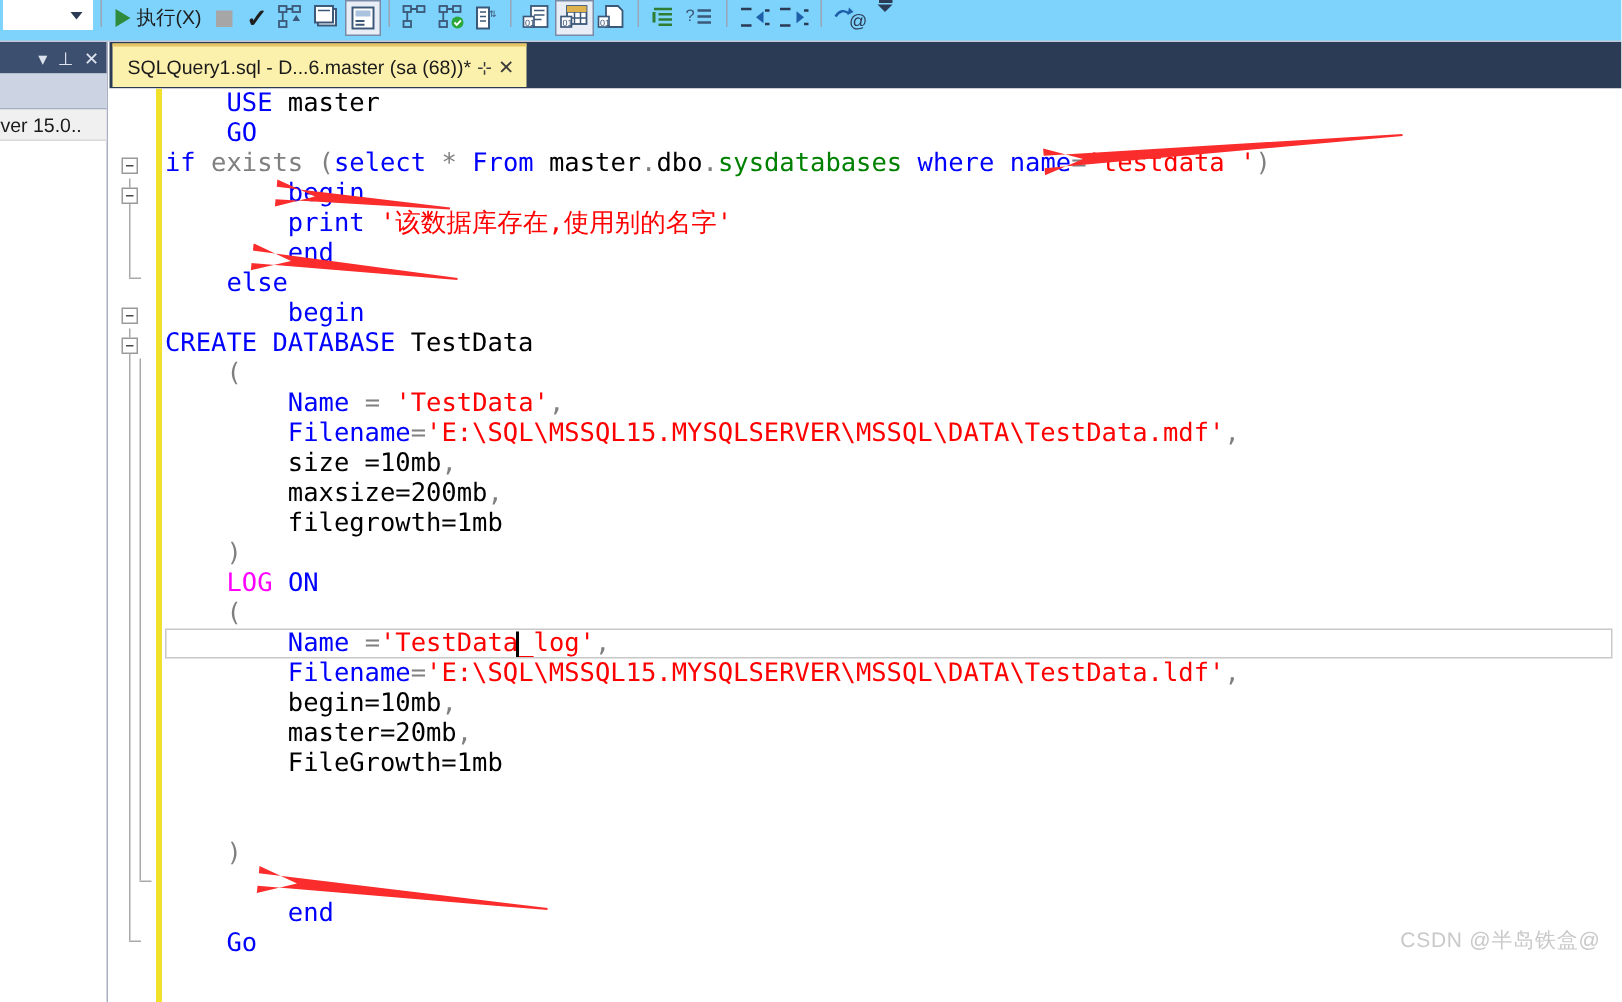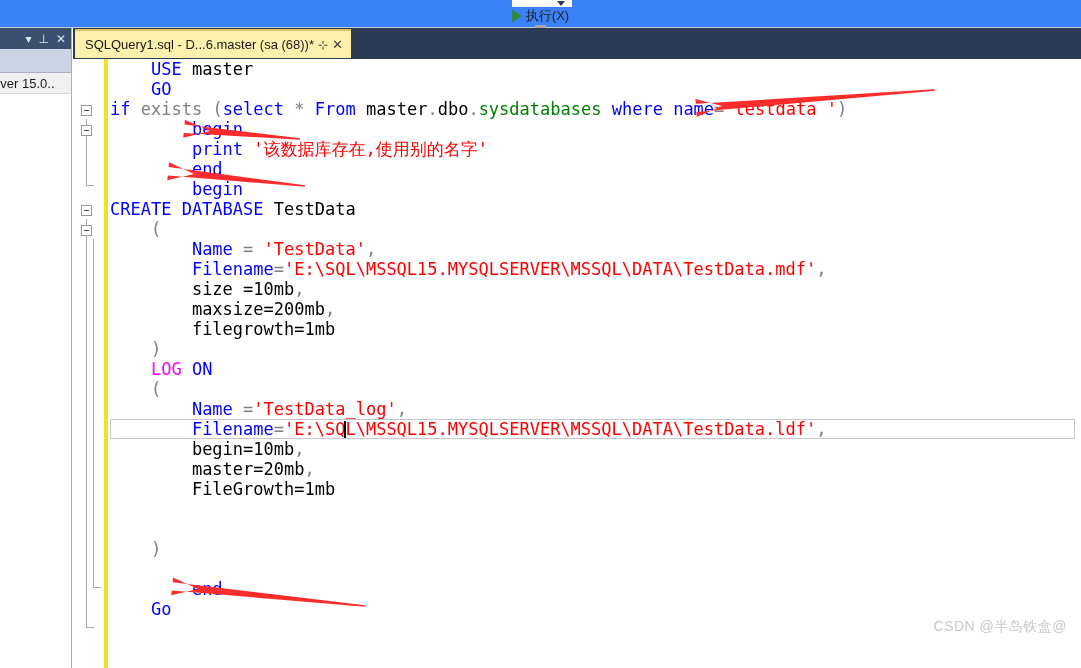--- a/index.html
+++ b/index.html
@@ -12,25 +12,24 @@
   #app {
     position: relative;
     width: 1081px; height: 668px;
     overflow: hidden;
   }
 
   
   #toolbar {
     position: absolute; left: 0; top: 0;
     width: 1081px; height: 28px;
-    background: #3b82f6;
-    display: flex; align-items: center;
+    background: #7dd3fc;
+    display: flex; 
     border-bottom: 1px solid #c2c8d6;
     box-sizing: border-box;
-    flex-direction: column;
   }
   .tb-combo {
     width: 60px; height: 20px;
     background: #ffffff;
     border: 1px solid #ffffff;
     margin-left: 2px;
     display: flex; align-items: center; justify-content: flex-end;
     box-sizing: border-box;
   }
   .caret-dn {
@@ -444,20 +443,21 @@
           <div class="tick" style="left: 20px; top: 528px; width: 8px;"></div>
         </div>
       <div id="change-bar"></div>
       <div id="code-lines">
           <div class="ln"><span class="blk">    </span><span class="kw">USE</span><span class="blk"> master</span></div>
           <div class="ln"><span class="blk">    </span><span class="kw">GO</span></div>
           <div class="ln"><span class="kw">if</span><span class="gry"> exists </span><span class="gry">(</span><span class="kw">select</span><span class="blk"> </span><span class="gry">*</span><span class="blk"> </span><span class="kw">From</span><span class="blk"> master</span><span class="gry">.</span><span class="blk">dbo</span><span class="gry">.</span><span class="grn">sysdatabases</span><span class="blk"> </span><span class="kw">where</span><span class="blk"> </span><span class="kw">name</span><span class="gry">=</span><span class="str">'testdata '</span><span class="gry">)</span></div>
           <div class="ln"><span class="blk">        </span><span class="kw">begin</span></div>
           <div class="ln"><span class="blk">        </span><span class="kw">print</span><span class="blk"> </span><span class="str">'该数据库存在,使用别的名字'</span></div>
           <div class="ln"><span class="blk">        </span><span class="kw">end</span></div>
+          <div class="ln"><span class="blk">    </span><span class="kw">else</span></div>
           <div class="ln"><span class="blk">        </span><span class="kw">begin</span></div>
           <div class="ln"><span class="kw">CREATE DATABASE</span><span class="blk"> TestData</span></div>
           <div class="ln"><span class="blk">    </span><span class="gry">(</span></div>
           <div class="ln"><span class="blk">        </span><span class="kw">Name</span><span class="blk"> </span><span class="gry">=</span><span class="blk"> </span><span class="str">'TestData'</span><span class="gry">,</span></div>
           <div class="ln"><span class="blk">        </span><span class="kw">Filename</span><span class="gry">=</span><span class="str">'E:\SQL\MSSQL15.MYSQLSERVER\MSSQL\DATA\TestData.mdf'</span><span class="gry">,</span></div>
           <div class="ln"><span class="blk">        </span><span class="blk">size =10mb</span><span class="gry">,</span></div>
           <div class="ln"><span class="blk">        </span><span class="blk">maxsize=200mb</span><span class="gry">,</span></div>
           <div class="ln"><span class="blk">        </span><span class="blk">filegrowth=1mb</span></div>
           <div class="ln"><span class="blk">    </span><span class="gry">)</span></div>
           <div class="ln"><span class="blk">    </span><span class="magenta">LOG</span><span class="blk"> </span><span class="kw">ON</span></div>

